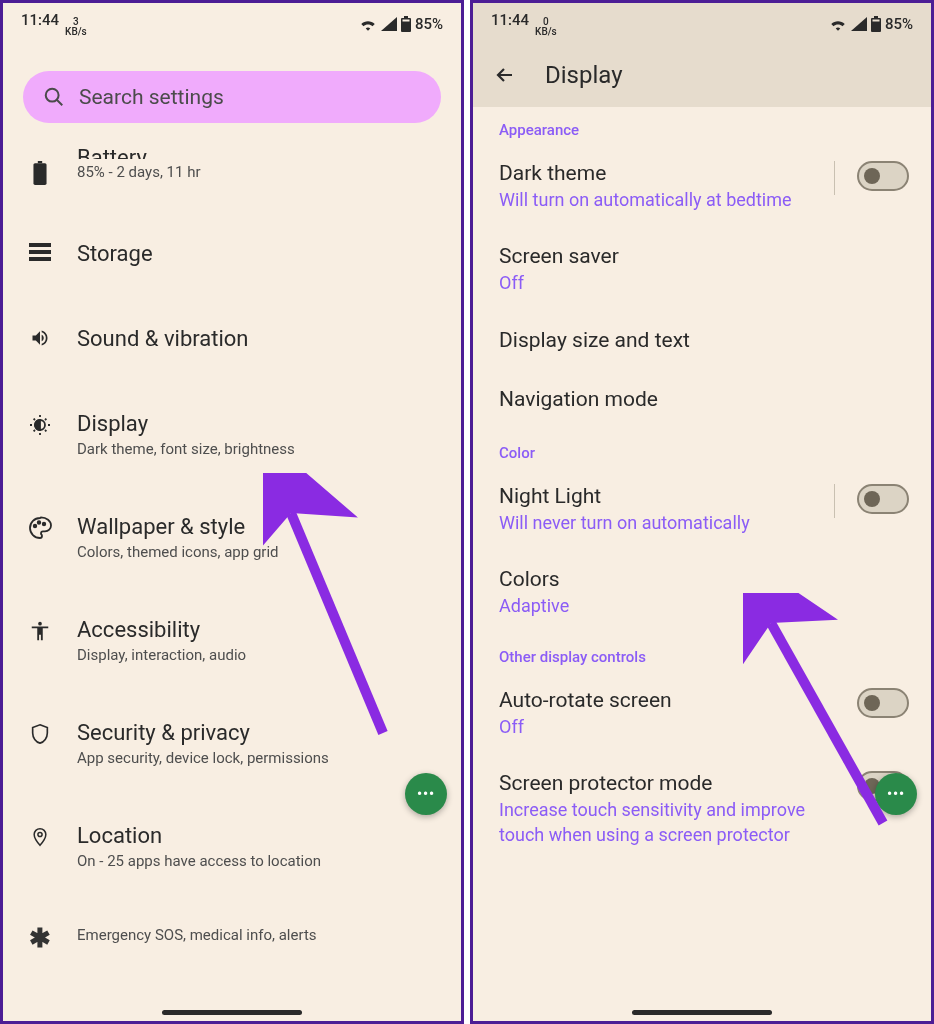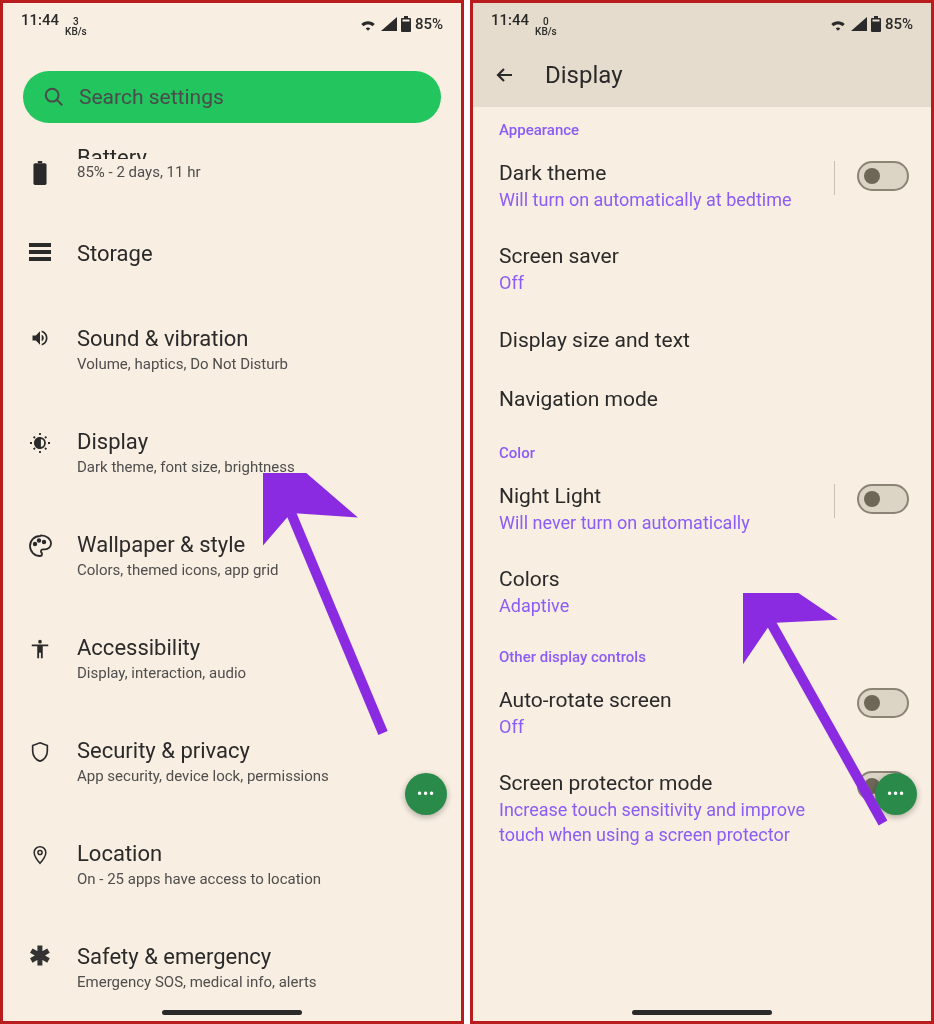--- a/index.html
+++ b/index.html
@@ -7,21 +7,21 @@
     font-family: -apple-system, BlinkMacSystemFont, "Segoe UI", Roboto, sans-serif;
     background: #fff;
     display: flex;
     width: 934px;
     height: 1024px;
   }
   .phone {
     width: 464px;
     height: 1024px;
     background: #f8eee2;
-    border: 3px solid #b91c1c;
+    border: 3px solid #4c1d95;
     position: relative;
     overflow: hidden;
     flex-shrink: 0;
   }
   .phone + .phone { margin-left: 6px; }
   .statusbar {
     display: flex;
     align-items: center;
     justify-content: space-between;
     padding: 8px 18px 6px;
@@ -29,21 +29,21 @@
     font-weight: 500;
     color: #2a2a2a;
   }
   .sb-left { display: flex; align-items: baseline; gap: 6px; }
   .sb-kbs { font-size: 10px; line-height: 1; }
   .sb-kbs .num { display:block; text-align:center;}
   .sb-right { display: flex; align-items: center; gap: 4px; }
   .sb-right svg { display:block; }
   .searchbar {
     margin: 28px 20px 12px;
-    background: #22c55e;
+    background: #f0abfc;
     border-radius: 40px;
     display: flex;
     align-items: center;
     padding: 14px 20px;
     gap: 14px;
     color: #4b4b4b;
     font-size: 21px;
   }
   .list { padding: 0 0 0 0; }
   .row {
@@ -195,21 +195,20 @@
         </div>
     </div>
     <div class="row">
       <div class="iconcol">
           <svg width="22" height="20" viewBox="0 0 24 24" fill="#2a2a2a">
             <path d="M3 9v6h4l5 5V4L7 9H3zm13.5 3c0-1.8-1-3.3-2.5-4v8c1.5-.7 2.5-2.2 2.5-4zM14 3v2c3 .9 5 3.7 5 7s-2 6.1-5 7v2c4-.9 7-4.5 7-9s-3-8.1-7-9z"></path>
           </svg>
         </div>
       <div class="textcol">
           <div class="title">Sound &amp; vibration</div>
-          <div class="subtitle">Volume, haptics, Do Not Disturb</div>
         </div>
     </div>
     <div class="row">
       <div class="iconcol">
           <svg width="24" height="24" viewBox="0 0 24 24" fill="none" stroke="#2a2a2a" stroke-width="1.8">
             <circle cx="12" cy="12" r="5"></circle>
             <path d="M12 2v2M12 20v2M4 12H2M22 12h-2M5.6 5.6l1.4 1.4M17 17l1.4 1.4M5.6 18.4L7 17M17 7l1.4-1.4"></path>
             <path d="M12 7a5 5 0 000 10z" fill="#2a2a2a"></path>
           </svg>
         </div>
@@ -265,21 +264,20 @@
       <div class="textcol">
           <div class="title">Location</div>
           <div class="subtitle">On - 25 apps have access to location</div>
         </div>
     </div>
     <div class="row">
       <div class="iconcol">
           <span style="font-size:26px;font-weight:bold;line-height:0.8">✱</span>
         </div>
       <div class="textcol">
-          <div class="title">Safety &amp; emergency</div>
           <div class="subtitle">Emergency SOS, medical info, alerts</div>
         </div>
     </div>
   </div>
 
   <div class="fab" style="top:770px;">
     <span style="letter-spacing:1px;font-size:14px;font-weight:bold;">•••</span>
   </div>
 
   <svg class="arrow" style="left:260px;top:470px;" width="140" height="280">

